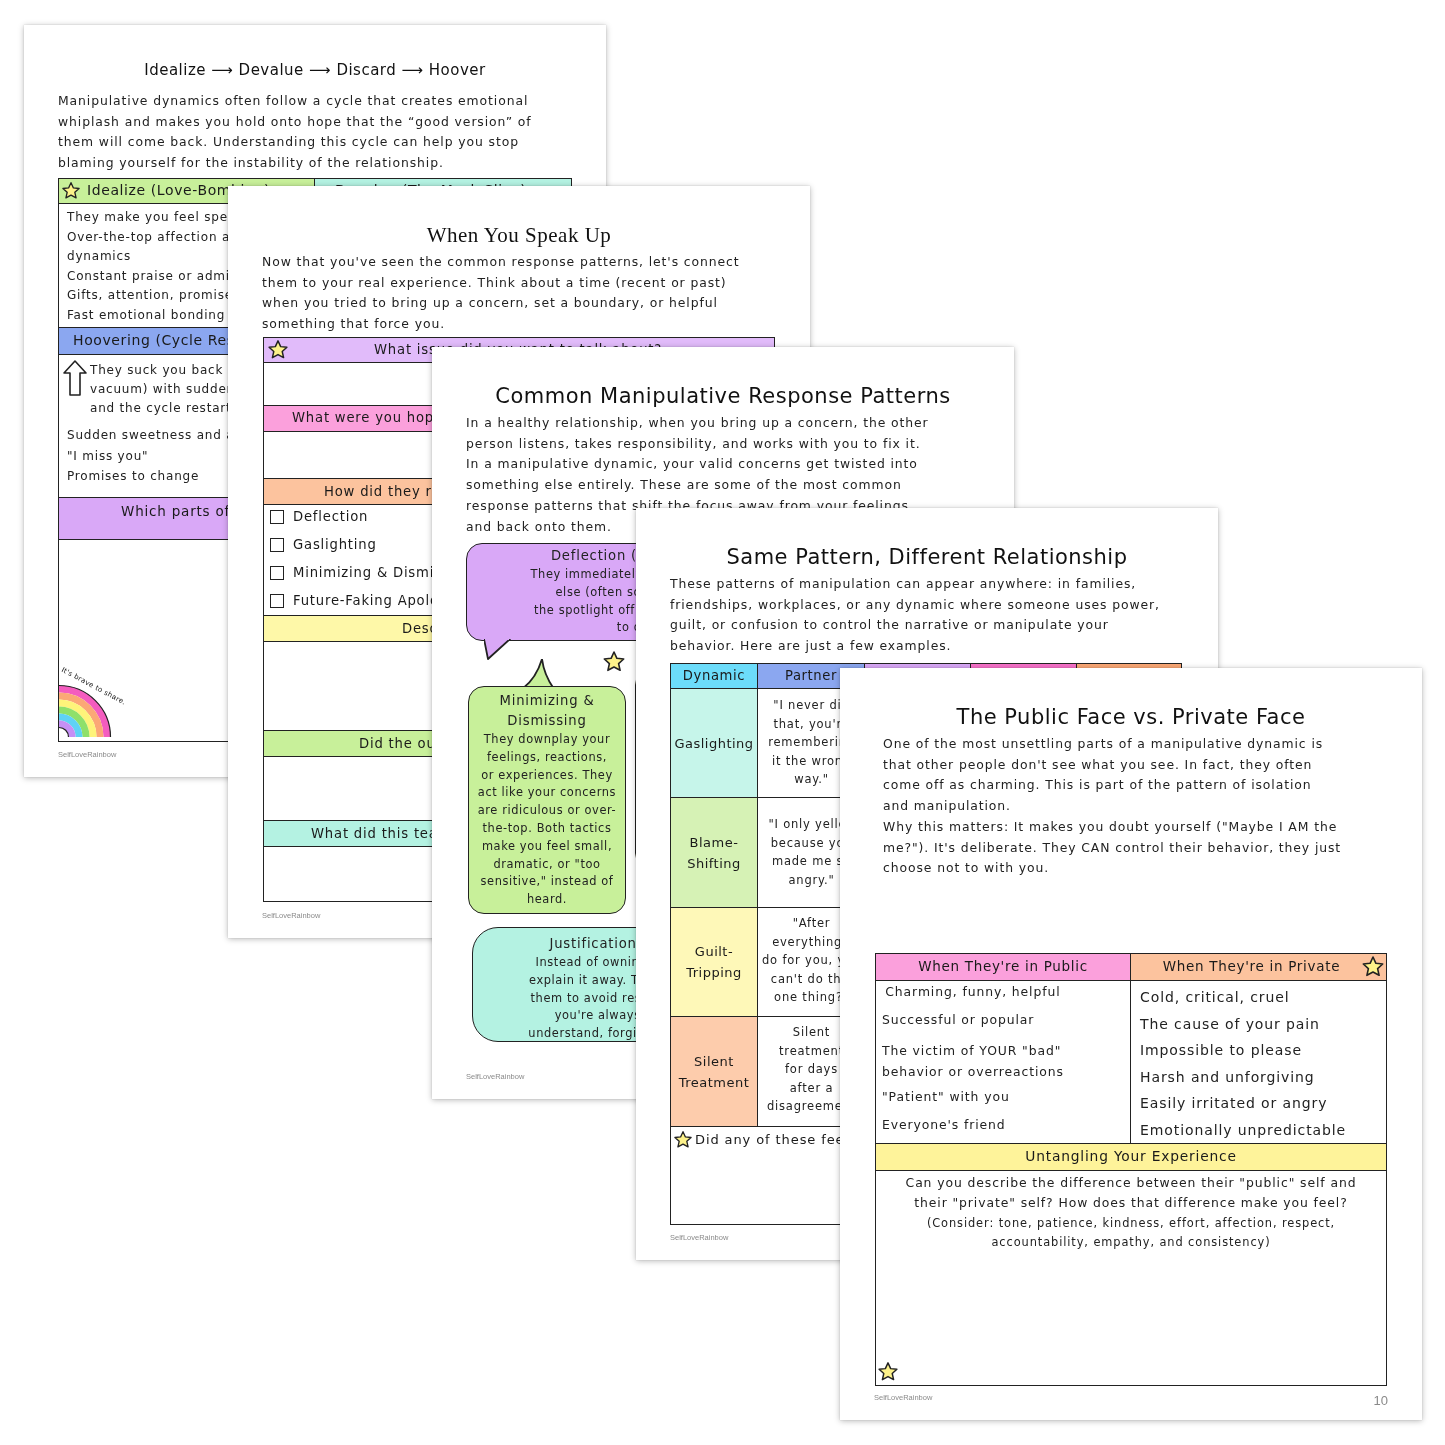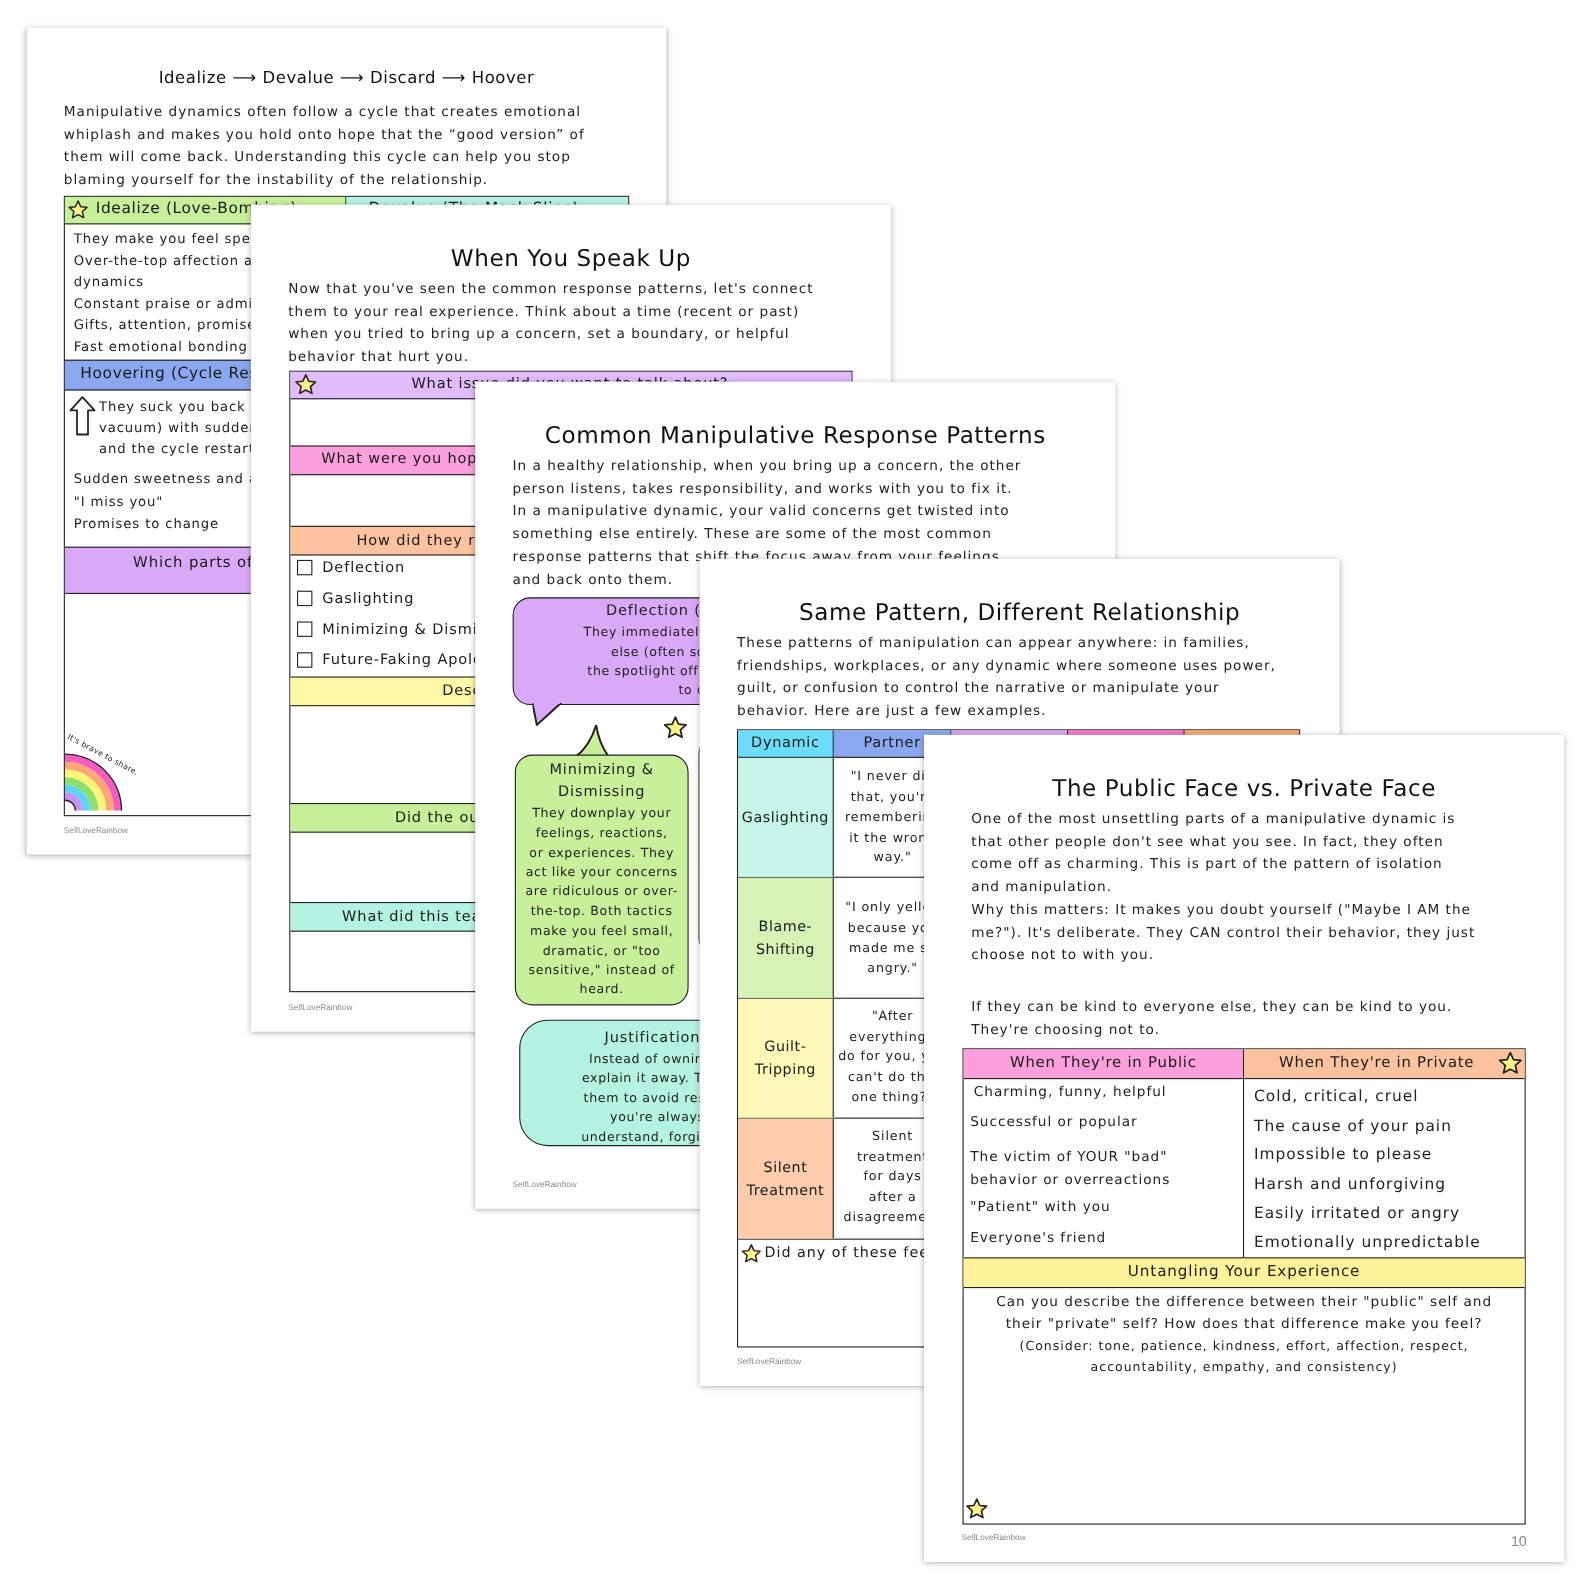--- a/index.html
+++ b/index.html
@@ -102,26 +102,26 @@
         <path d="M0 10.5 A51.5 51.5 0 0 1 51.5 62" fill="none" stroke="#222" stroke-width="1.2"></path>
         <path d="M0 52.5 A9.5 9.5 0 0 1 9.5 62" fill="none" stroke="#222" stroke-width="1.2"></path>
       </svg>
     </span>
     <span style="position:absolute;left:1px;bottom:68px;font-size:7px;letter-spacing:0.3px;transform:rotate(28deg);transform-origin:left bottom;white-space:nowrap;">It's brave to share.</span>
   </div>
   <div class="footer-brand" style="left:34px;top:725px;">SelfLoveRainbow</div>
 </div>
 
 <div class="page" style="left:228px;top:186px;width:582px;height:752px;">
-  <div class="page-title" style="top:37px;">When You Speak Up</div>
+  <div class="page-title" style="top:37px;font-family:Liberation Serif, serif;">When You Speak Up</div>
   <div class="intro" style="left:34px;top:66px;">
     <div>Now that you've seen the common response patterns, let's connect</div>
     <div>them to your real experience. Think about a time (recent or past)</div>
     <div>when you tried to bring up a concern, set a boundary, or helpful</div>
-    <div>behavior that hurt you.</div>
+    <div>something that force you.</div>
   </div>
   <div class="box" style="left:35px;top:151px;width:512px;height:565px;">
     <div style="position:absolute;left:0;top:0;width:100%;height:25px;background:#e1bbfa;border-bottom:1.6px solid #222;">
       <span class="star" style="left:3px;top:1px;">
         <svg width="22" height="22" viewBox="0 0 24 24">
             <path d="M12 2l2.9 6.3 6.8.7-5.1 4.6 1.5 6.7L12 17l-6.1 3.3 1.5-6.7L2.3 9l6.8-.7z" fill="#fdf28a" stroke="#222" stroke-width="1.6" stroke-linejoin="round"></path>
           </svg>
       </span>
       <span style="position:absolute;left:110px;top:4px;font-size:13.2px;letter-spacing:0.8px;white-space:nowrap;">What issue did you want to talk about?</span>
     </div>
@@ -312,24 +312,20 @@
     <div>One of the most unsettling parts of a manipulative dynamic is</div>
     <div>that other people don't see what you see. In fact, they often</div>
     <div>come off as charming. This is part of the pattern of isolation</div>
     <div>and manipulation.</div>
   </div>
   <div class="intro" style="left:43px;top:149px;">
     <div>Why this matters: It makes you doubt yourself ("Maybe I AM the</div>
     <div>me?"). It's deliberate. They CAN control their behavior, they just</div>
     <div>choose not to with you.</div>
   </div>
-  <div class="intro" style="left:43px;top:237px;">
-    <div>If they can be kind to everyone else, they can be kind to you.</div>
-    <div>They're choosing not to.</div>
-  </div>
 
   <div class="box" style="left:35px;top:285px;width:512px;height:433px;">
     <div style="position:absolute;left:0;top:0;width:255px;height:27px;background:#fba0dc;border-right:1.6px solid #222;border-bottom:1.6px solid #222;text-align:center;font-size:13.5px;letter-spacing:0.7px;padding-top:4px;">
       <span>When They're in Public</span>
     </div>
     <div style="position:absolute;left:255px;top:0;width:255px;height:27px;background:#fcc39e;border-bottom:1.6px solid #222;text-align:center;font-size:13.5px;letter-spacing:0.7px;padding-top:4px;">
       <span style="padding-right:14px;">When They're in Private</span>
       <span class="star" style="right:1px;top:1px;">
         <svg width="24" height="24" viewBox="0 0 24 24">
             <path d="M12 2l2.9 6.3 6.8.7-5.1 4.6 1.5 6.7L12 17l-6.1 3.3 1.5-6.7L2.3 9l6.8-.7z" fill="#fdf28a" stroke="#222" stroke-width="1.6" stroke-linejoin="round"></path>

